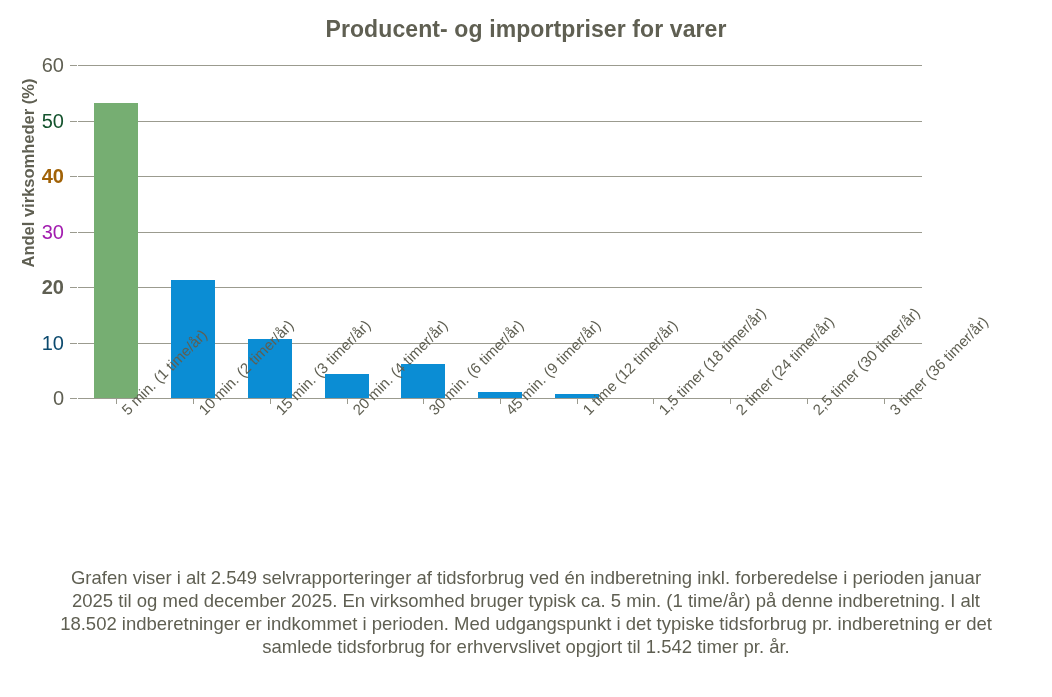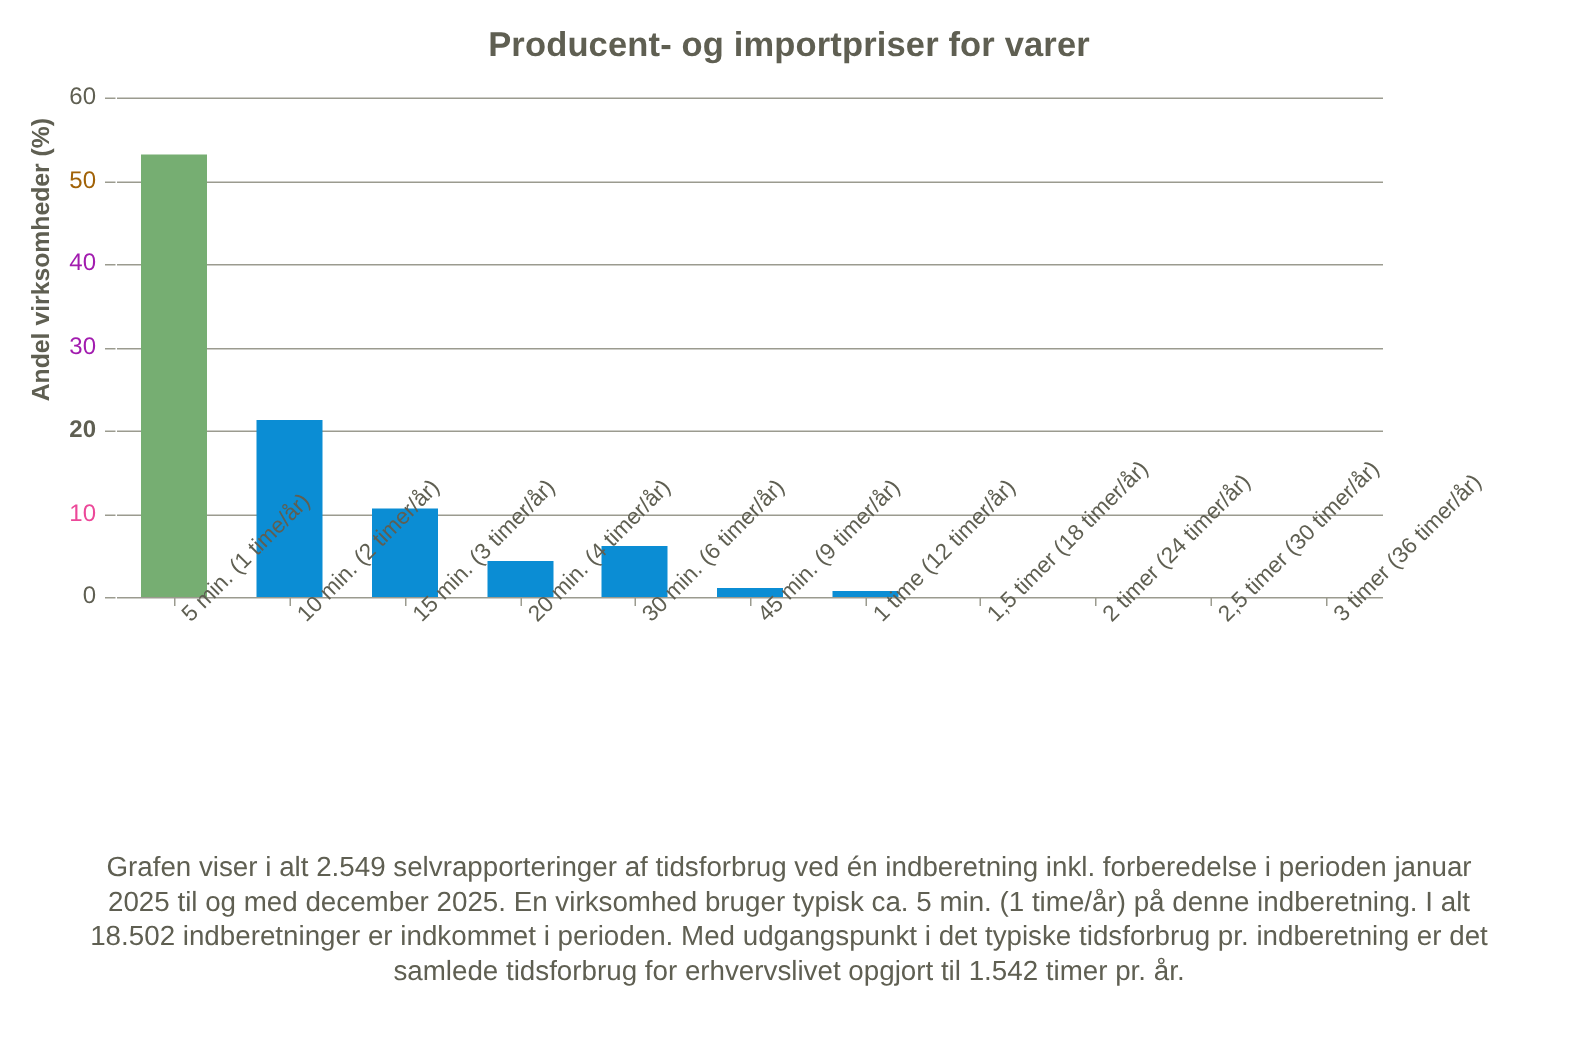--- a/index.html
+++ b/index.html
@@ -71,21 +71,21 @@
     width: 7px;
     height: 1px;
     background: #9b9b8f;
     left: -8px;
   }
   .y-tick-label {
     position: absolute;
     right: 100%;
     margin-right: 14px;
     transform: translateY(-50%);
-    font-size: 16px;
+    font-size: 20px;
     color: #5f5f52;
     white-space: nowrap;
   }
   .y-tick-wrap {
     position: absolute;
     left: 0;
     width: 844px;
     height: 0;
   }
 
@@ -147,41 +147,41 @@
 
   <div class="plot-area" id="plot-area">
       <div class="gridline" style="top: 333px; background: rgb(155, 155, 143);"></div>
       <div class="y-tick-wrap" style="top: 333px;">
         <div class="tick-mark" style="background: rgb(155, 155, 143);"></div>
         <div class="y-tick-label" style="color: rgb(95, 95, 82);">0</div>
       </div>
       <div class="gridline" style="top: 277.5px; background: rgb(155, 155, 143);"></div>
       <div class="y-tick-wrap" style="top: 277.5px;">
         <div class="tick-mark" style="background: rgb(155, 155, 143);"></div>
-        <div class="y-tick-label" style="color: #ec4899;">10</div>
+        <div class="y-tick-label" style="color: #0c4a6e;">10</div>
       </div>
       <div class="gridline" style="top: 222px; background: rgb(155, 155, 143);"></div>
       <div class="y-tick-wrap" style="top: 222px;">
         <div class="tick-mark" style="background: rgb(155, 155, 143);"></div>
         <div class="y-tick-label" style="color: rgb(95, 95, 82); font-weight: bold;">20</div>
       </div>
       <div class="gridline" style="top: 166.5px; background: rgb(155, 155, 143);"></div>
       <div class="y-tick-wrap" style="top: 166.5px;">
         <div class="tick-mark" style="background: rgb(155, 155, 143);"></div>
         <div class="y-tick-label" style="color: #a21caf;">30</div>
       </div>
       <div class="gridline" style="top: 111px; background: rgb(155, 155, 143);"></div>
       <div class="y-tick-wrap" style="top: 111px;">
         <div class="tick-mark" style="background: rgb(155, 155, 143);"></div>
-        <div class="y-tick-label" style="color: #a21caf;">40</div>
+        <div class="y-tick-label" style="color: #a16207; font-weight: bold;">40</div>
       </div>
       <div class="gridline" style="top: 55.5px; background: rgb(155, 155, 143);"></div>
       <div class="y-tick-wrap" style="top: 55.5px;">
         <div class="tick-mark" style="background: rgb(155, 155, 143);"></div>
-        <div class="y-tick-label" style="color: #a16207;">50</div>
+        <div class="y-tick-label" style="color: #14532d;">50</div>
       </div>
       <div class="gridline" style="top: 0px; background: rgb(155, 155, 143);"></div>
       <div class="y-tick-wrap" style="top: 0px;">
         <div class="tick-mark" style="background: rgb(155, 155, 143);"></div>
         <div class="y-tick-label" style="color: rgb(95, 95, 82);">60</div>
       </div>
       <div class="bar" title="5 min. (1 time/år): 53.2" style="left: 16.3636px; width: 44px; height: 295.26px; background: rgb(118, 174, 114);"></div>
       <div class="bar" title="10 min. (2 timer/år): 21.3" style="left: 93.0909px; width: 44px; height: 118.215px; background: rgb(11, 141, 212);"></div>
       <div class="bar" title="15 min. (3 timer/år): 10.7" style="left: 169.818px; width: 44px; height: 59.385px; background: rgb(11, 141, 212);"></div>
       <div class="bar" title="20 min. (4 timer/år): 4.4" style="left: 246.545px; width: 44px; height: 24.42px; background: rgb(11, 141, 212);"></div>

